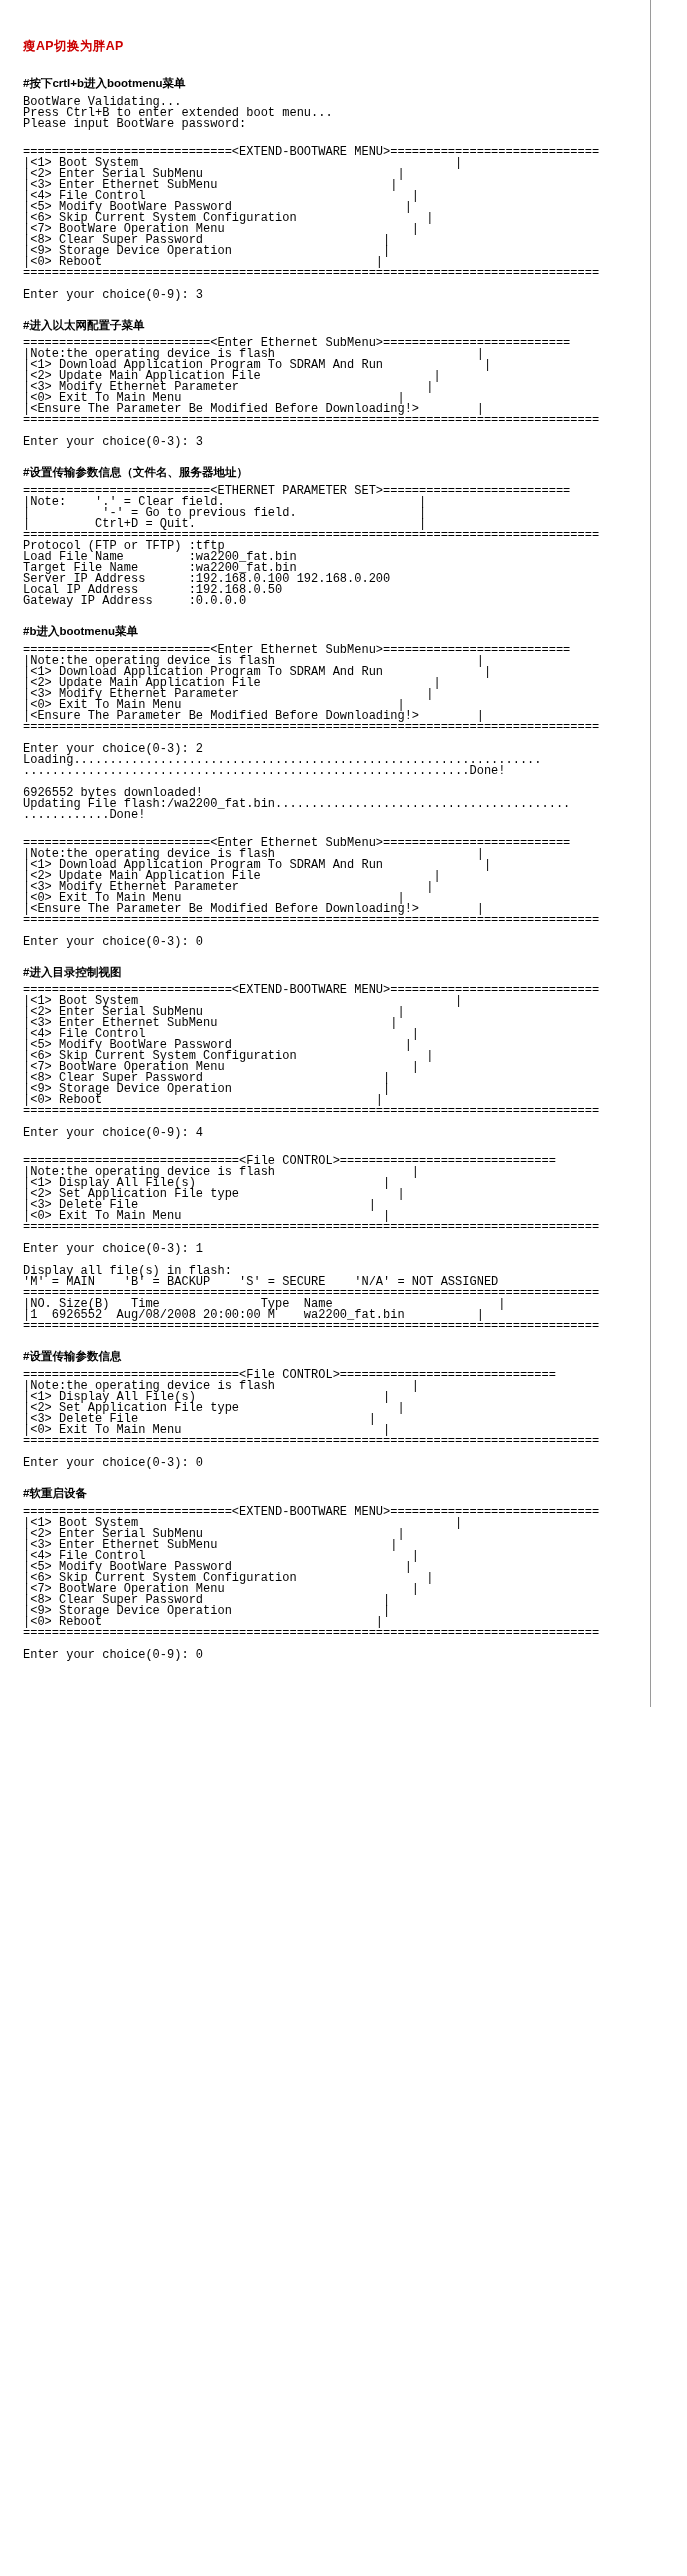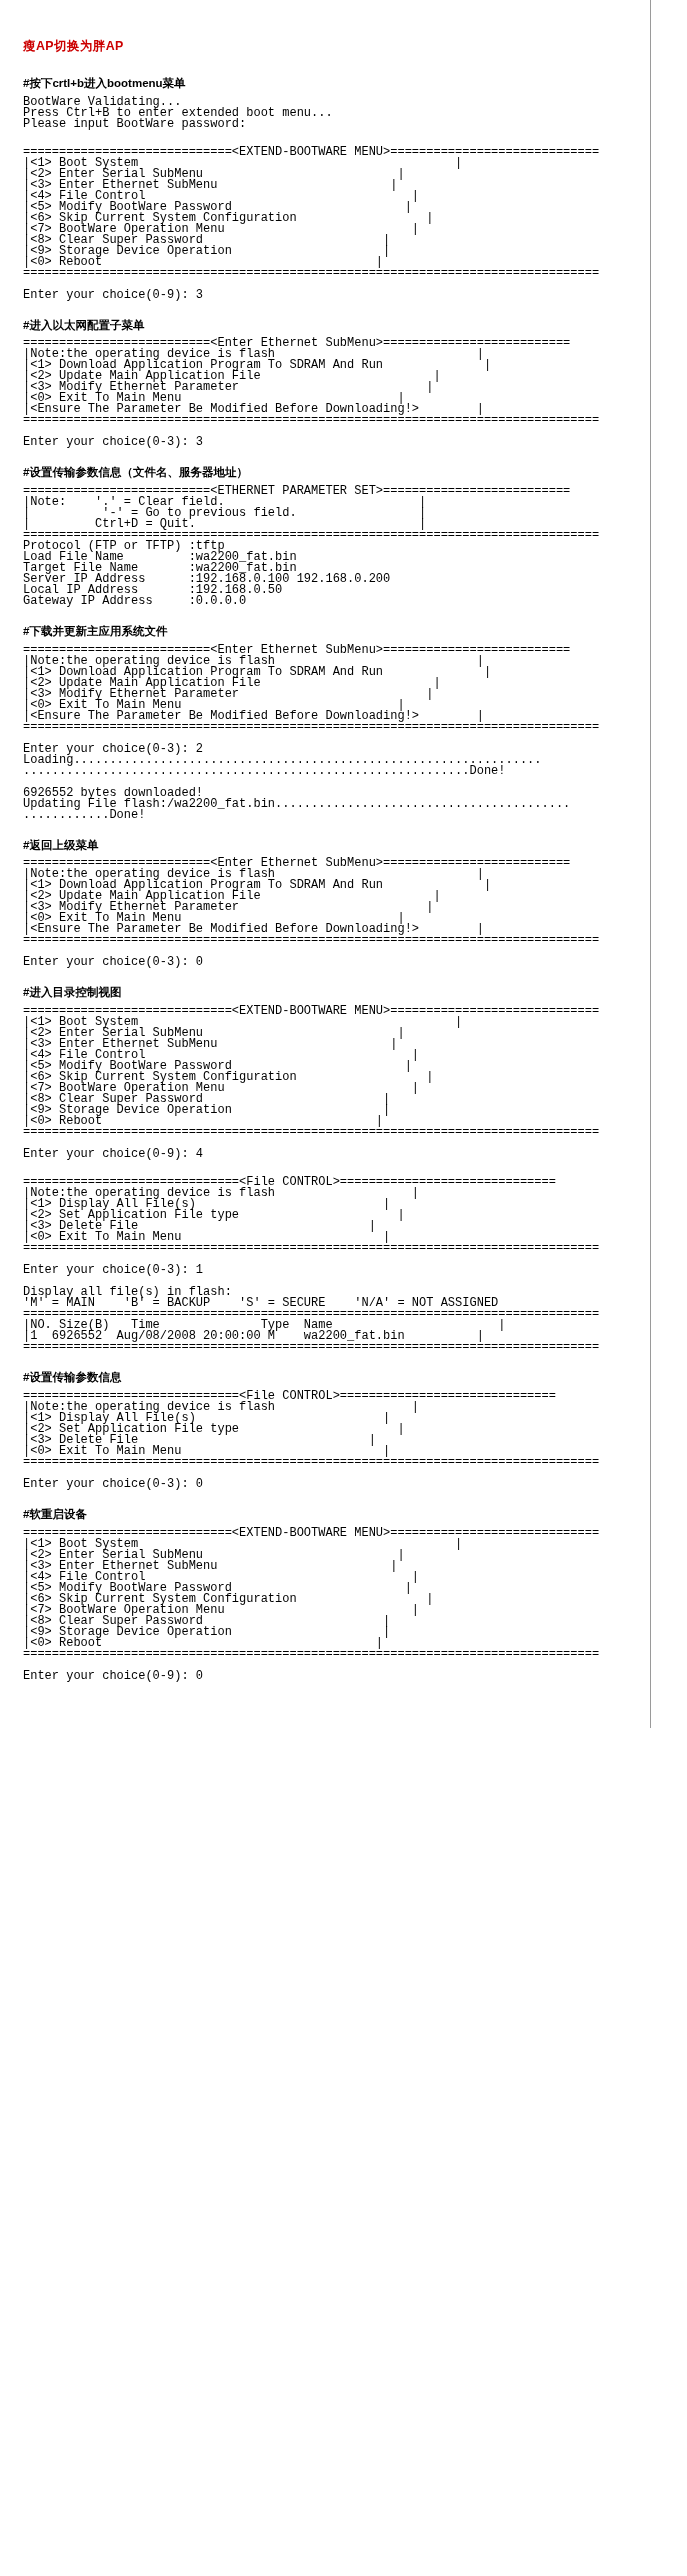--- a/index.html
+++ b/index.html
@@ -100,40 +100,39 @@
 |         Ctrl+D = Quit.                               |
 ================================================================================
 Protocol (FTP or TFTP) :tftp
 Load File Name         :wa2200_fat.bin
 Target File Name       :wa2200_fat.bin
 Server IP Address      :192.168.0.100 192.168.0.200
 Local IP Address       :192.168.0.50
 Gateway IP Address     :0.0.0.0</pre>
       </div>
       <div class="section">
-        <div class="section-head">#下载并更新主应用系统文件</div>
+        <div class="section-head">#b进入bootmenu菜单</div>
         <pre class="block">==========================&lt;Enter Ethernet SubMenu&gt;==========================
 |Note:the operating device is flash                            |
 |&lt;1&gt; Download Application Program To SDRAM And Run              |
 |&lt;2&gt; Update Main Application File                        |
 |&lt;3&gt; Modify Ethernet Parameter                          |
 |&lt;0&gt; Exit To Main Menu                              |
 |&lt;Ensure The Parameter Be Modified Before Downloading!&gt;        |
 ================================================================================
 
 Enter your choice(0-3): 2
 Loading.................................................................
 ..............................................................Done!
 
 6926552 bytes downloaded!
 Updating File flash:/wa2200_fat.bin.........................................
 ............Done!</pre>
       </div>
       <div class="section">
-        <div class="section-head">#返回上级菜单</div>
         <pre class="block">==========================&lt;Enter Ethernet SubMenu&gt;==========================
 |Note:the operating device is flash                            |
 |&lt;1&gt; Download Application Program To SDRAM And Run              |
 |&lt;2&gt; Update Main Application File                        |
 |&lt;3&gt; Modify Ethernet Parameter                          |
 |&lt;0&gt; Exit To Main Menu                              |
 |&lt;Ensure The Parameter Be Modified Before Downloading!&gt;        |
 ================================================================================
 
 Enter your choice(0-3): 0</pre>

